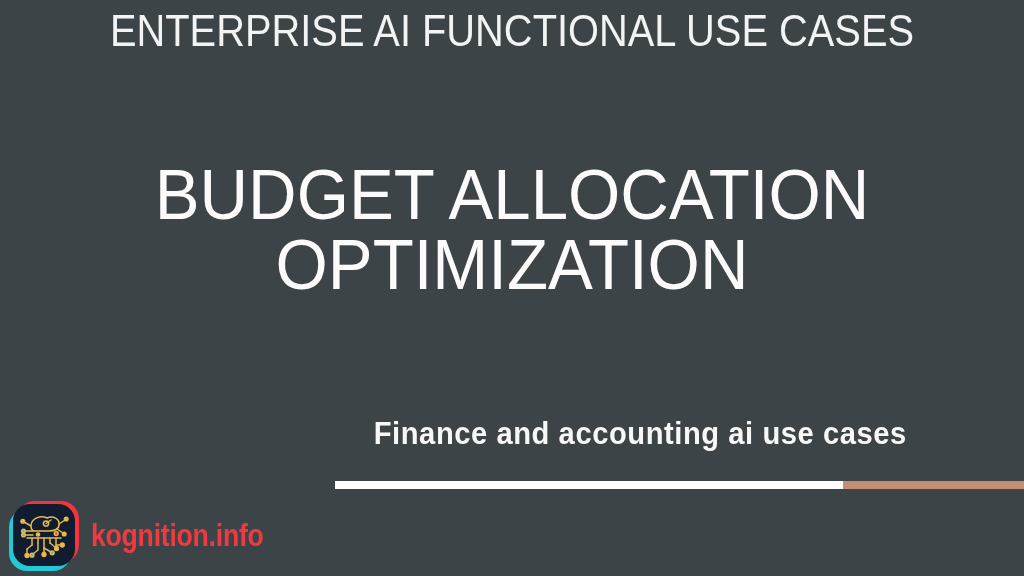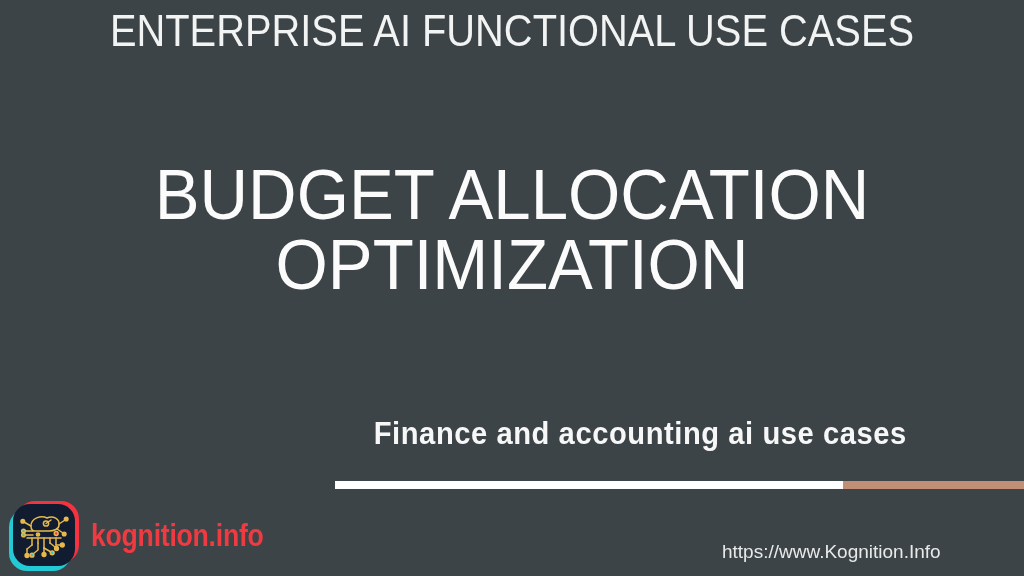--- a/index.html
+++ b/index.html
@@ -240,15 +240,14 @@
             <circle cx="49.3" cy="41" r="1.9" fill="#E8B94A"></circle>
             <circle cx="43.2" cy="29.5" r="1.9" fill="#F6323F"></circle>
             <circle cx="25" cy="30.5" r="1.6" fill="#E8B94A"></circle>
           </g>
         </svg>
       </div>
     </div>
     <div id="brand-wordmark">kognition.info</div>
   </div>
 
-  <div id="footer-url">https://www.Kognition.Info</div>
 
 </div>
 
 </body></html>

